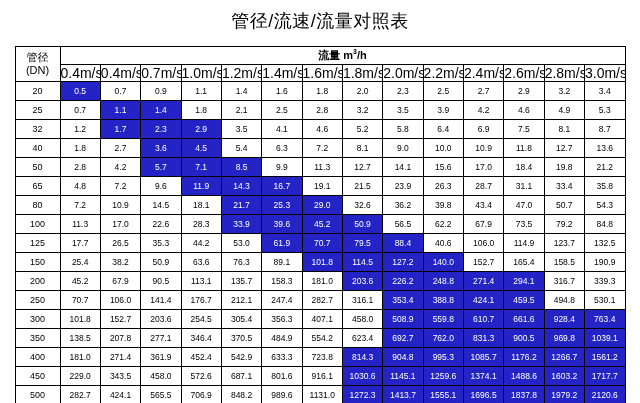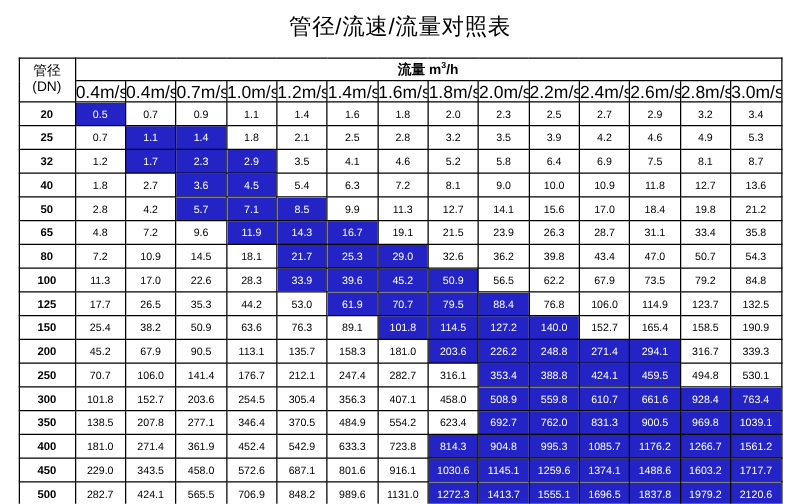--- a/index.html
+++ b/index.html
@@ -49,21 +49,21 @@
     font-weight:bold;
     height:17px;
   }
   .hdr-speed{
     font-size:14px;
     font-weight:normal;
     height:16px;
   }
   .dn-cell{
     font-size:9px;
-    font-weight:bold;
+    font-weight:normal;
     margin-top:44px;
   }
   .hl{
     background:#2323c6;
     color:#ffffff;
   }
   .sup{font-size:7px;vertical-align:super;}
 </style>
 </head>
 <body>
@@ -240,21 +240,21 @@
           <td class="dn-cell">125</td>
           <td>17.7</td>
           <td>26.5</td>
           <td>35.3</td>
           <td>44.2</td>
           <td>53.0</td>
           <td class="hl">61.9</td>
           <td class="hl">70.7</td>
           <td class="hl">79.5</td>
           <td class="hl">88.4</td>
-          <td>76.8</td>
+          <td>40.6</td>
           <td>106.0</td>
           <td>114.9</td>
           <td>123.7</td>
           <td>132.5</td>
         </tr>
         <tr>
           <td class="dn-cell">150</td>
           <td>25.4</td>
           <td>38.2</td>
           <td>50.9</td>

